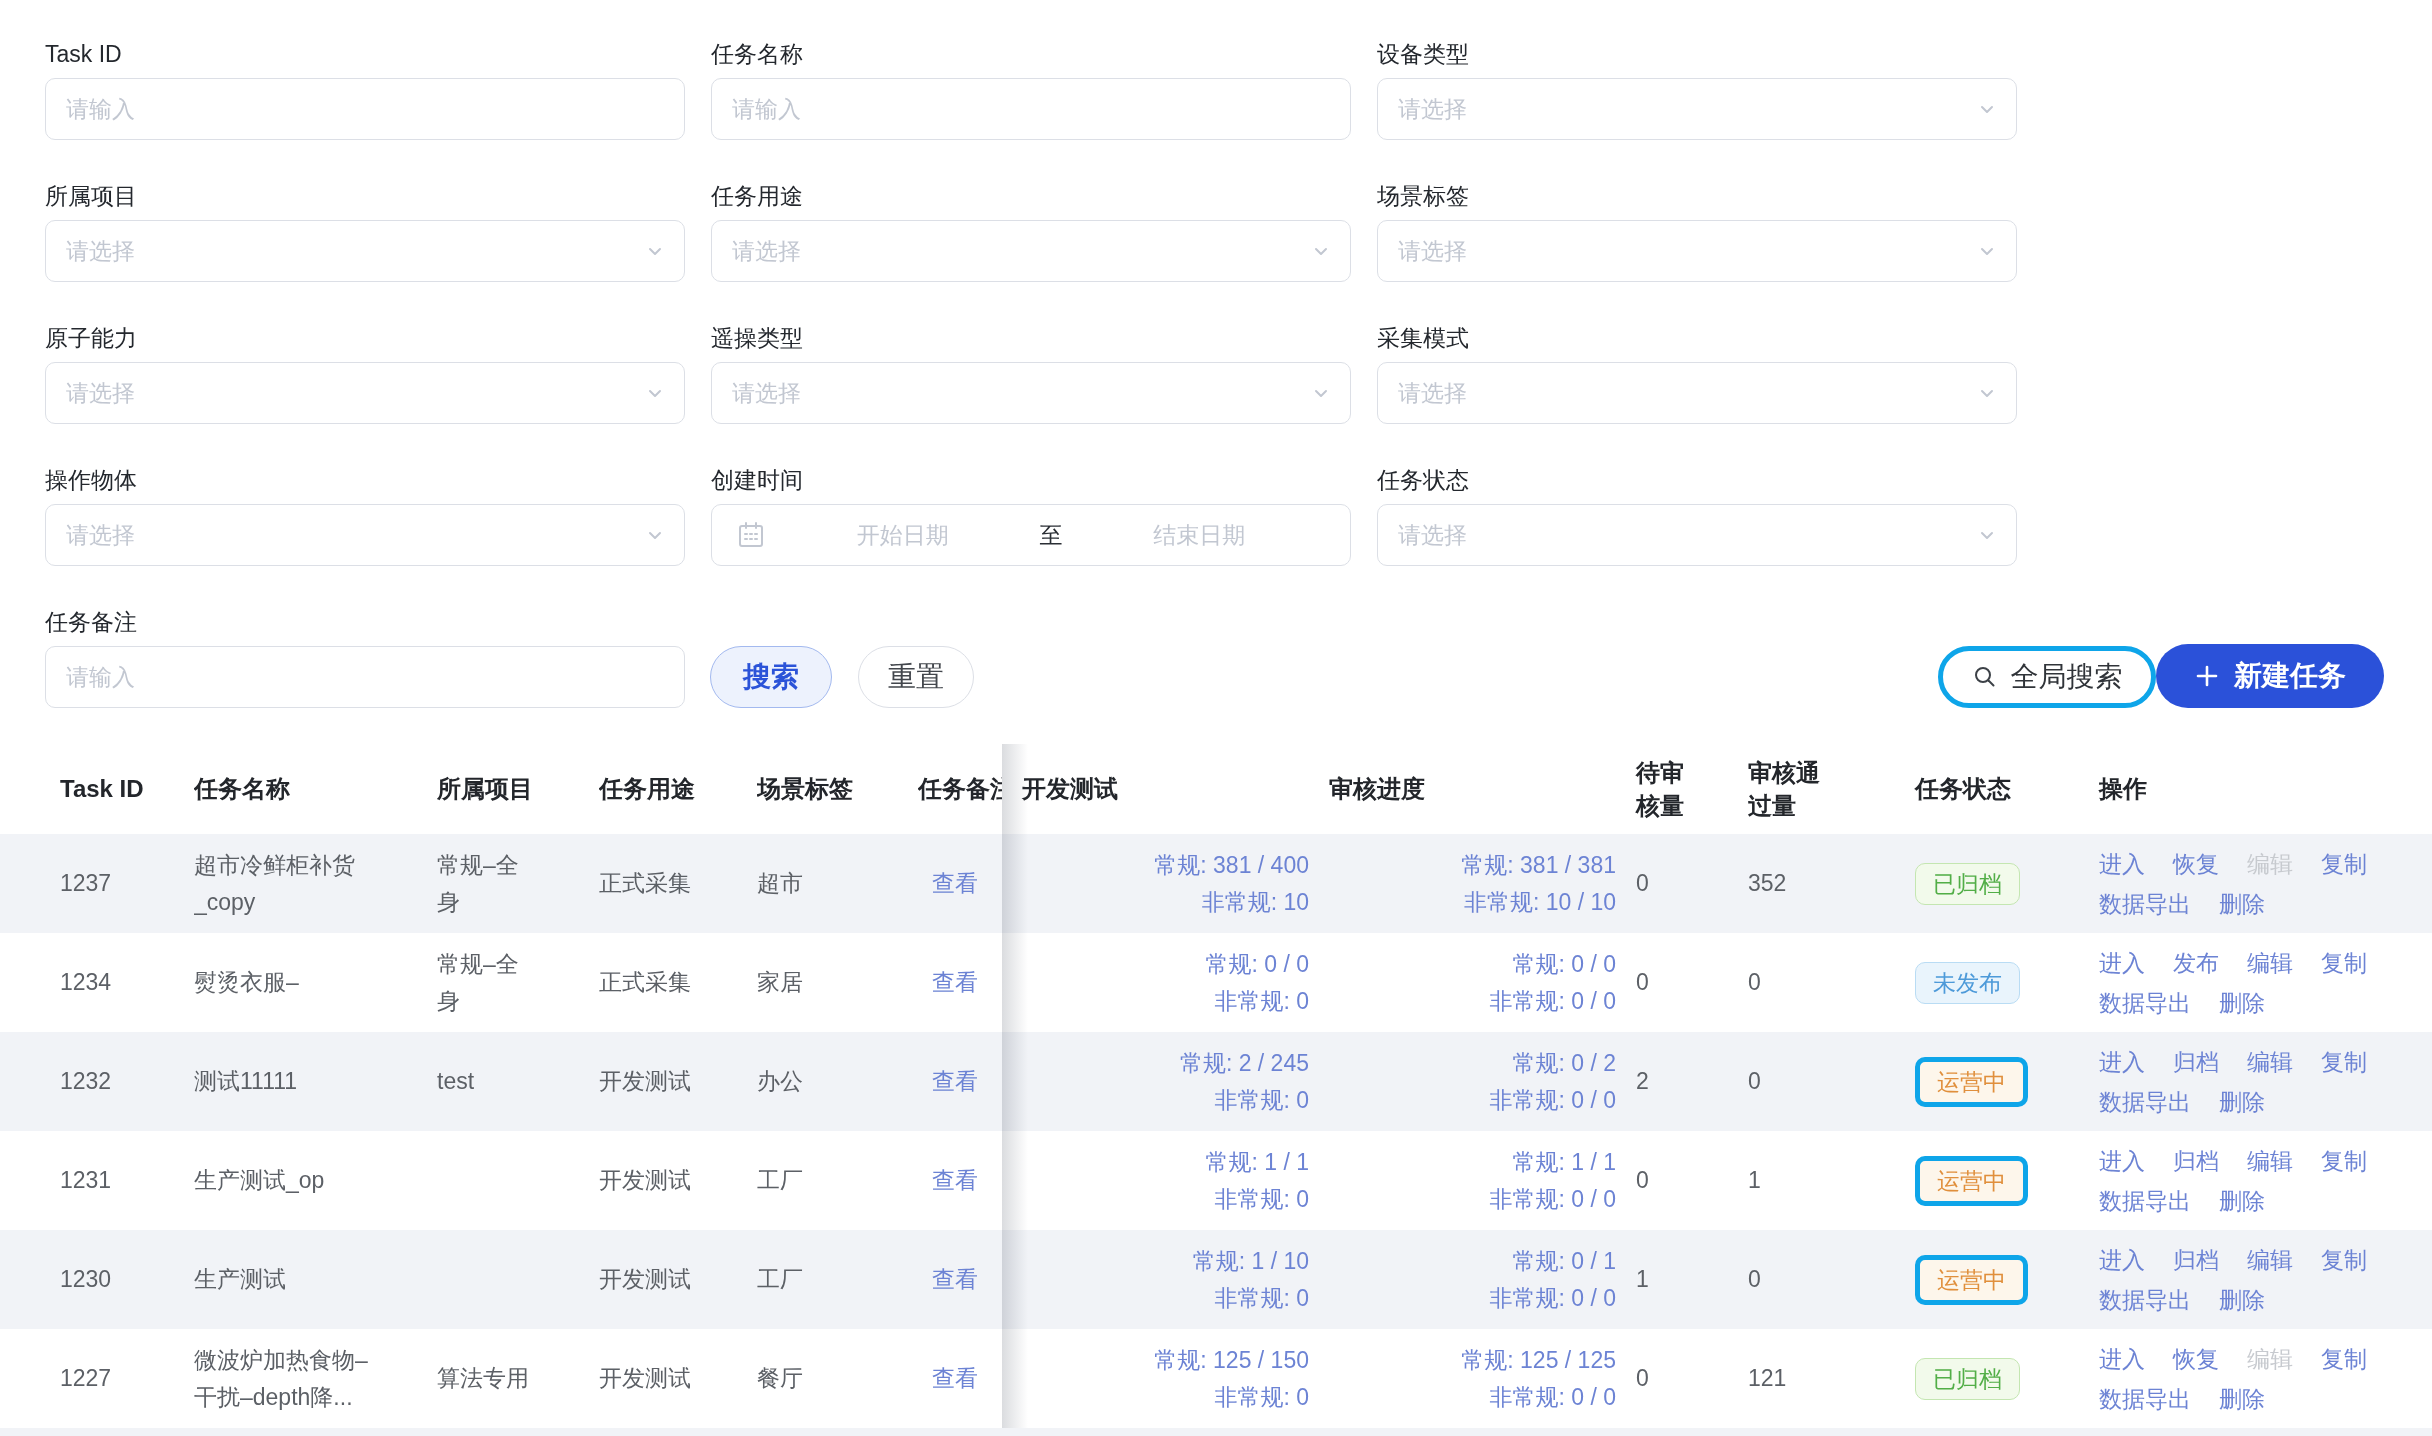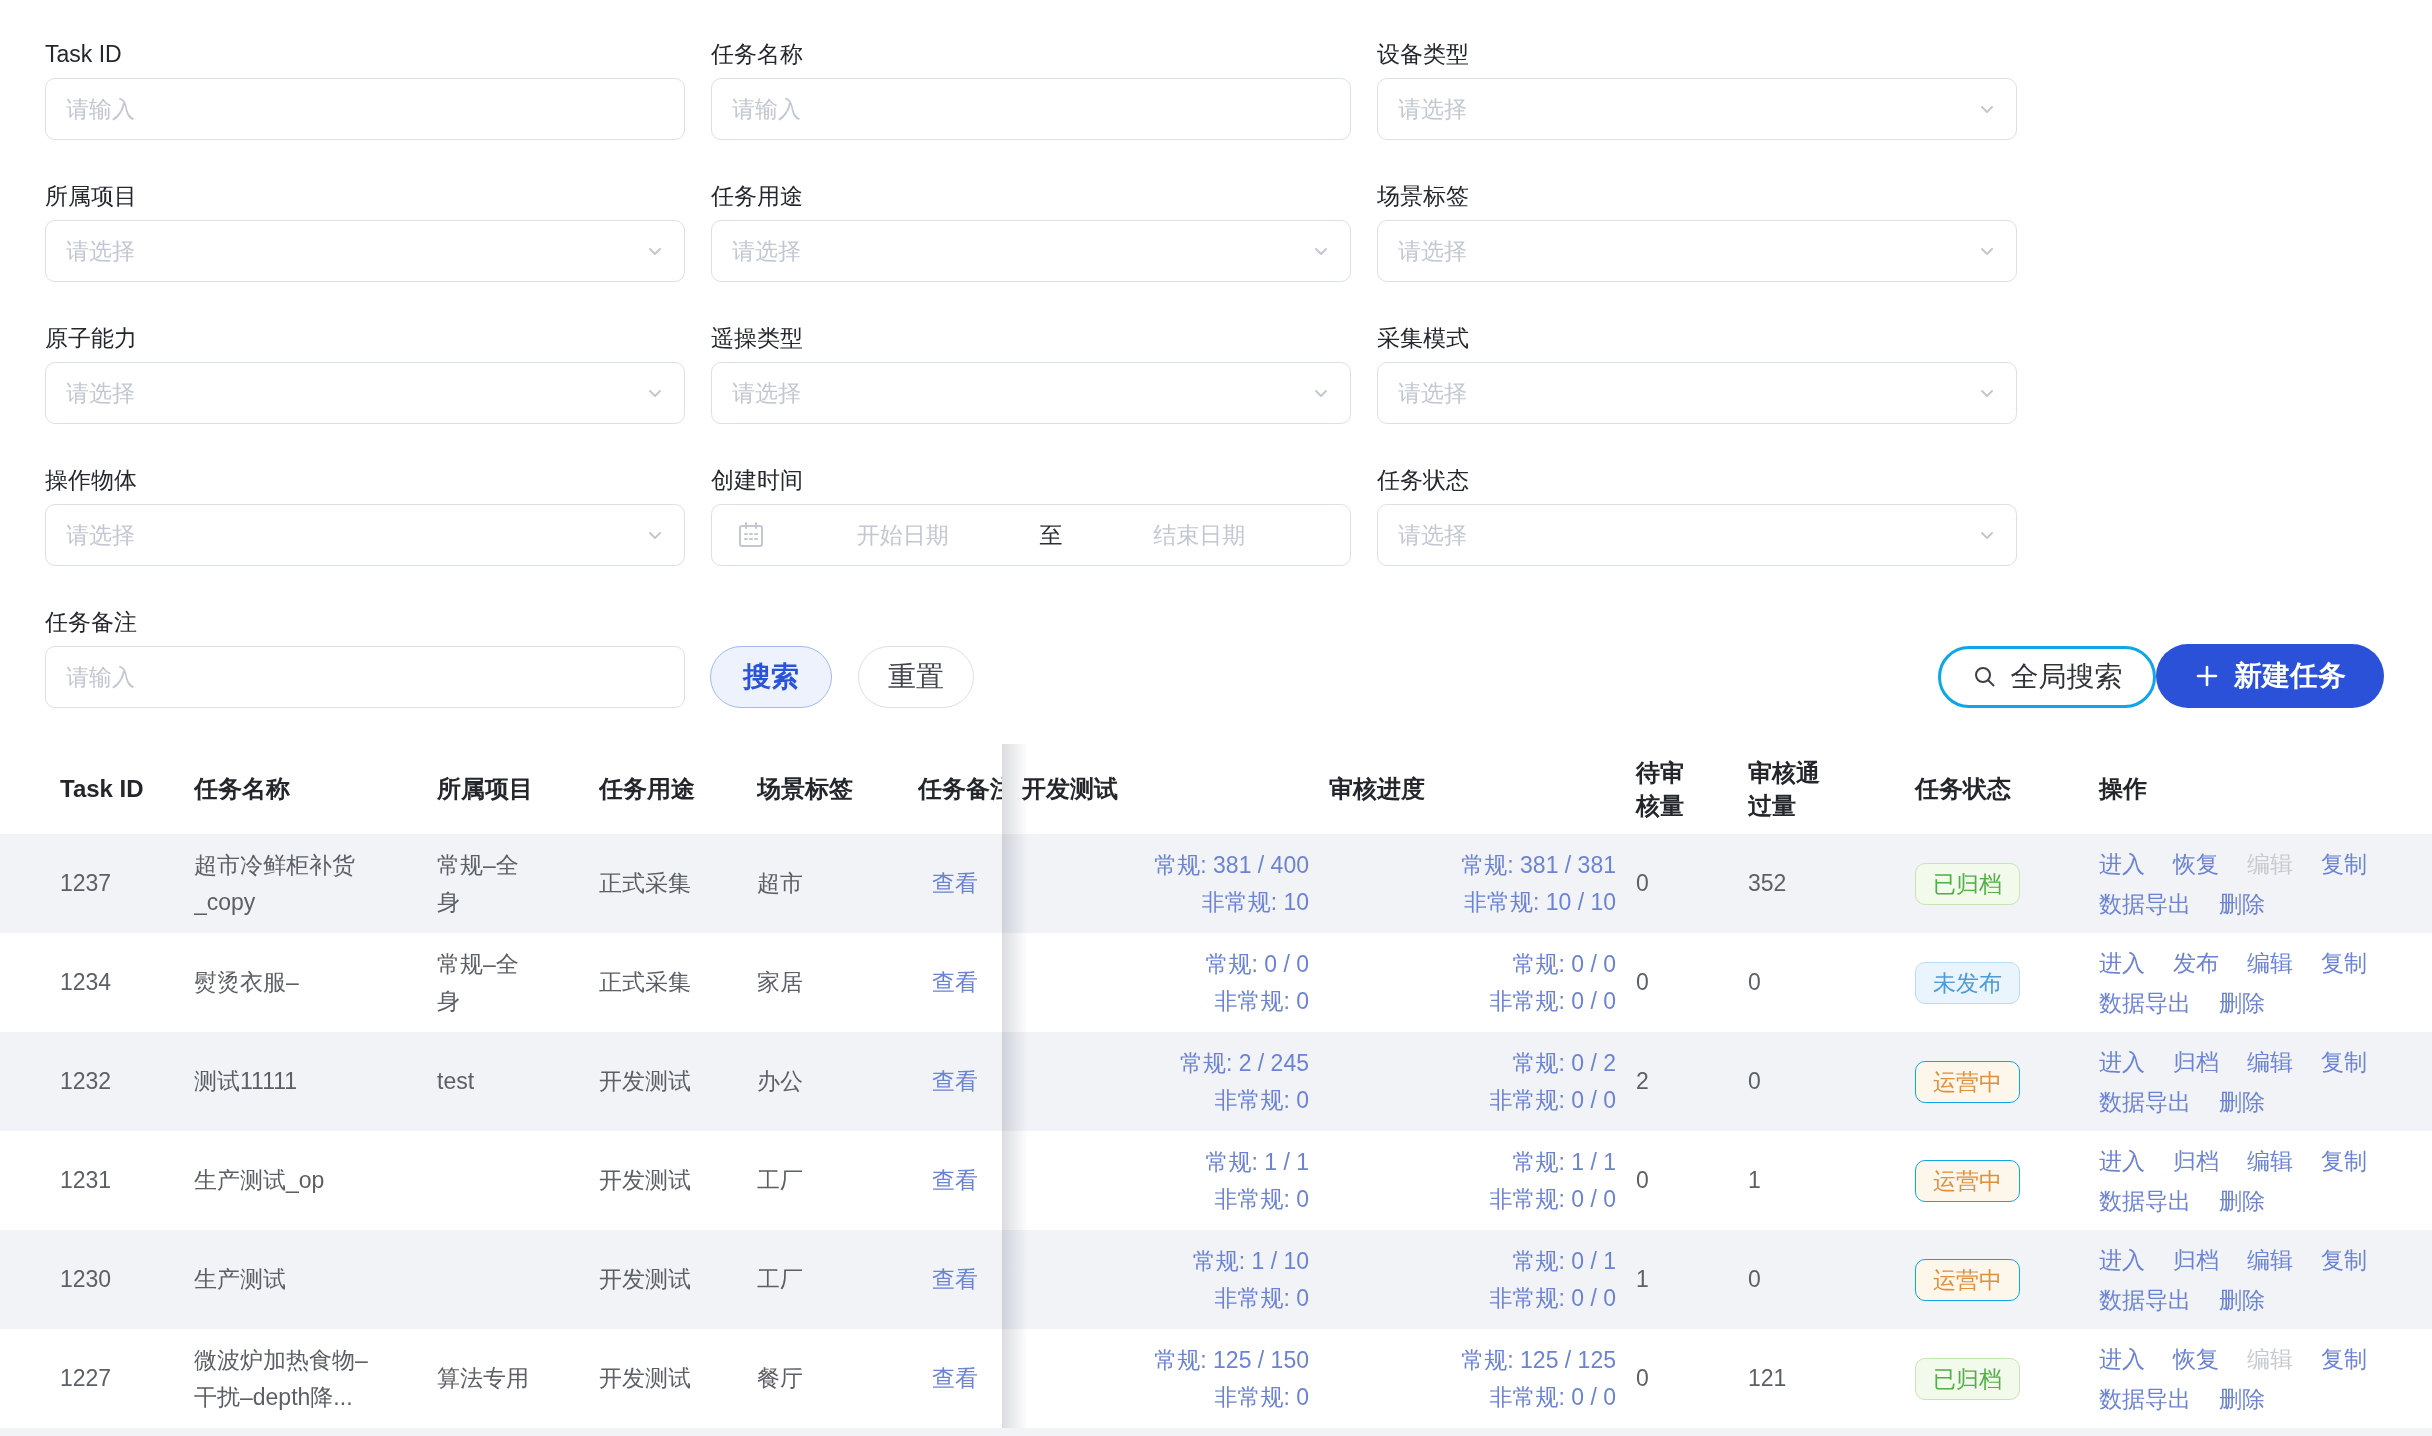--- a/index.html
+++ b/index.html
@@ -24,21 +24,21 @@
   .cal-icon { display:flex; margin-right:6px; }
 
   
   .bottom-row { display:flex; align-items:flex-end; }
   .bottom-row .field { margin-bottom:0; width:640px; }
   .btn { height:62px; border-radius:31px; display:inline-flex; align-items:center;
     justify-content:center; font-size:28px; cursor:pointer; white-space:nowrap; }
   .btn-search { width:122px; margin-left:25px; background:#edf2fd; border:1px solid #a3b9ef;
     color:#2b53d8; font-weight:700; }
   .btn-reset { width:116px; margin-left:26px; background:#fff; border:1px solid #dcdfe6; color:#43474d; }
-  .btn-global { width:218px; margin-left:auto; background:#fff; border:3px solid #0ea5e9;
+  .btn-global { width:218px; margin-left:auto; background:#fff; border:5px solid #0ea5e9;
     color:#303439; gap:13px; }
   .btn-create { width:228px; height:64px; background:#2b51d9; border:none; color:#fff;
     font-weight:700; gap:14px; border-radius:33px; }
 
   
   .table-wrap { margin-top:36px; position:relative; display:flex; width:2432px; }
   table { border-collapse:collapse; table-layout:fixed; }
   .tbl-left  { width:1002px; }
   .tbl-right { width:1430px; }
   th { height:90px; font-size:24px; font-weight:700; color:#23262b; text-align:left;
@@ -56,21 +56,21 @@
   .wh-pending { width:54px; }
   .wh-passed { width:80px; }
   .link { color:#6c83d4; cursor:pointer; }
   .prog { line-height:37px; color:#6c83d4;text-align:right; }
   .ops { line-height:40px; }
   .ops span { margin-right:28px; color:#6c83d4; cursor:pointer; }
   .ops span.op-disabled { color:#c7cacf; cursor:default; }
   .badge { display:inline-block; padding:5px 17px; border-radius:10px; font-size:23px; line-height:30px; }
   .badge-green  { color:#52ae47; background:#f2faeb; border:1px solid #c4e6b1; }
   .badge-blue   { color:#4d9ad9; background:#e9f4fc; border:1px solid #b9dcf4; }
-  .badge-orange { color:#e08f3c; background:#fdf6eb; border:1px solid #0ea5e9; }
+  .badge-orange { color:#e08f3c; background:#fdf6eb; border:5px solid #0ea5e9; }
   .scroll-shadow { position:absolute; left:1002px; top:0; height:100%; width:26px;
     background:linear-gradient(to right, rgba(28,38,58,0.16), rgba(28,38,58,0)); pointer-events:none; z-index:5; }
   .partial-row { height:8px; background:#f1f3f7; width:2432px; }
   svg { display:block; }
 </style>
 </head>
 <body>
 
 <div class="filters">
   <div class="fgrid">

